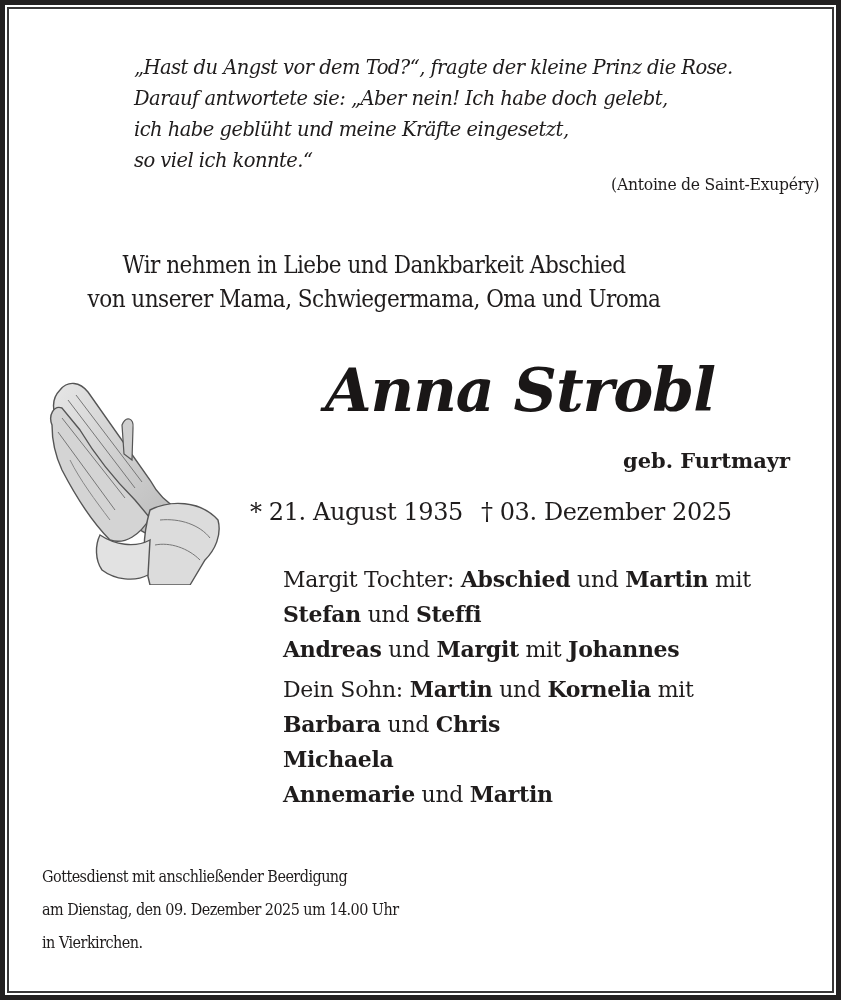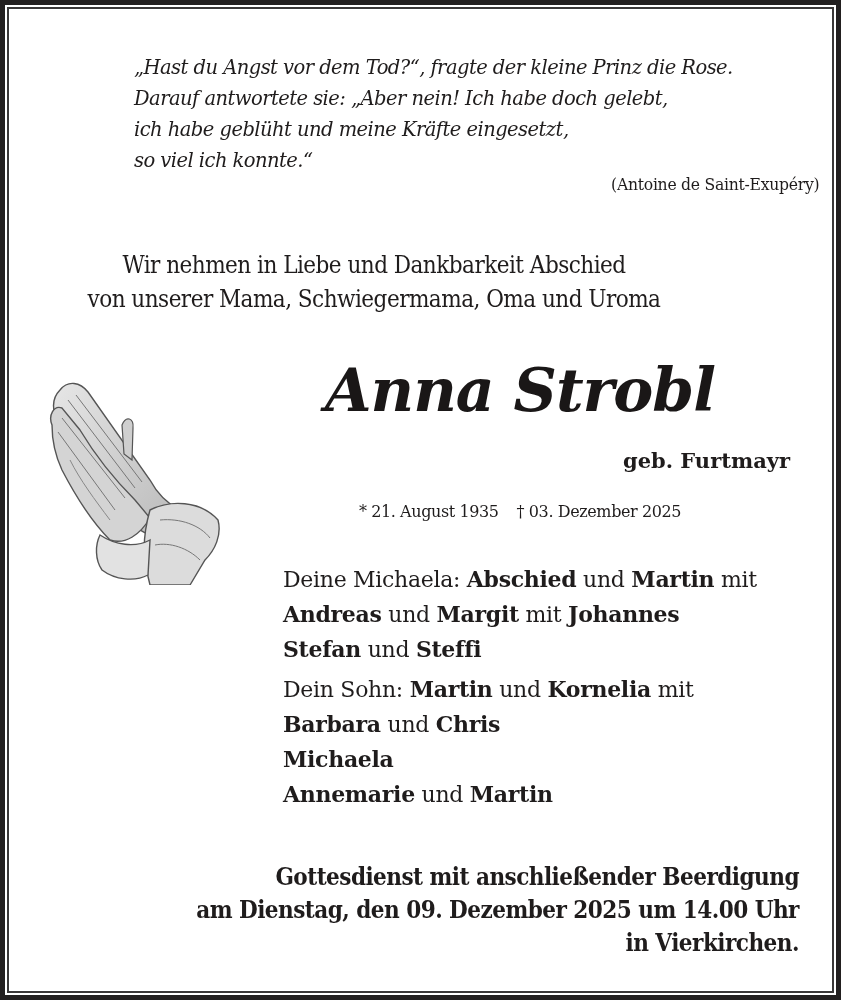--- a/index.html
+++ b/index.html
@@ -7,27 +7,27 @@
     .frame-outer { position: absolute; left: 0; top: 0; width: 841px; height: 1000px; box-sizing: border-box; border: 5px solid #221f1f; }
     .frame-inner { position: absolute; left: 7px; top: 7px; right: 7px; bottom: 7px; border: 2px solid #3a3838; background: #fff; }
     .quote { position: absolute; left: 134px; top: 52px; width: 690px; font-family: "DejaVu Serif", serif; font-style: italic; font-size: 21px; line-height: 31px; letter-spacing: -0.6px; transform: scaleX(0.93); transform-origin: left top; }
     .quote-line { display: block; white-space: nowrap; }
     .quote-author { position: absolute; right: 22px; top: 174px; font-family: "DejaVu Serif", serif; font-size: 17px; letter-spacing: -0.3px; transform: scaleX(0.92); transform-origin: right top; white-space: nowrap; }
     .intro { position: absolute; left: 0; width: 748px; top: 248px; text-align: center; font-family: "DejaVu Serif", serif; font-size: 24px; line-height: 34px; letter-spacing: -0.6px; }
     .intro span { display: block; transform: scaleX(0.9); }
     .hands { position: absolute; left: 40px; top: 370px; width: 185px; height: 215px; }
     .name { position: absolute; left: 250px; width: 540px; top: 350px; text-align: center; font-family: "DejaVu Serif", serif; font-style: italic; font-weight: bold; font-size: 60px; line-height: 80px; color: #1a1717; letter-spacing: -1px; }
     .maiden { position: absolute; left: 250px; width: 540px; top: 446px; text-align: right; font-family: "DejaVu Serif", serif; font-weight: bold; font-size: 21px; line-height: 30px; }
-    .dates { position: absolute; left: 250px; width: 540px; top: 496px; text-align: center; font-family: "DejaVu Serif", serif; font-size: 16px; line-height: 32px; letter-spacing: -0.4px; white-space: nowrap; }
+    .dates { position: absolute; left: 250px; width: 540px; top: 496px; font-family: "DejaVu Serif", serif; font-size: 24px; line-height: 32px; letter-spacing: -0.4px; white-space: nowrap; }
     .dates .sep { display: inline-block; width: 18px; }
     .family { position: absolute; left: 283px; top: 562px; font-family: "DejaVu Serif", serif; font-size: 22px; line-height: 34px; letter-spacing: -0.3px; }
     .family .group { margin-bottom: 5px; }
     .family .line { display: block; white-space: nowrap; }
     .family b { font-weight: bold; }
-    .service { position: absolute; left: 0; width: 841px; top: 860px; text-align: right; font-family: "DejaVu Serif", serif; font-size: 24px; line-height: 33px; letter-spacing: -0.6px; font-weight: bold; }
+    .service { position: absolute; left: 0; width: 841px; top: 860px; text-align: left; font-family: "DejaVu Serif", serif; font-size: 16px; line-height: 33px; letter-spacing: -0.6px; }
     .service span { display: block; transform: scaleX(0.9); }
   </style>
 </head>
 <body>
 
 <div class="frame-outer"></div>
 <div class="frame-inner"></div>
 
 <div class="quote">
   <span class="quote-line">„Hast du Angst vor dem Tod?“, fragte der kleine Prinz die Rose.</span>
@@ -67,23 +67,23 @@
 </div>
 
 <div class="name">Anna Strobl</div>
 <div class="maiden">geb. Furtmayr</div>
 <div class="dates">
   <span>* 21. August 1935</span><span class="sep"></span><span>† 03. Dezember 2025</span>
 </div>
 
 <div class="family">
   <div class="group">
-      <span class="line"><span>Deine Michaela: </span><b>Abschied</b><span> und </span><b>Martin</b><span> mit</span></span>
+      <span class="line"><span>Margit Tochter: </span><b>Abschied</b><span> und </span><b>Martin</b><span> mit</span></span>
+      <span class="line"><b>Stefan</b><span> und </span><b>Steffi</b></span>
       <span class="line"><b>Andreas</b><span> und </span><b>Margit</b><span> mit </span><b>Johannes</b></span>
-      <span class="line"><b>Stefan</b><span> und </span><b>Steffi</b></span>
     </div>
   <div class="group">
       <span class="line"><span>Dein Sohn: </span><b>Martin</b><span> und </span><b>Kornelia</b><span> mit</span></span>
       <span class="line"><b>Barbara</b><span> und </span><b>Chris</b></span>
       <span class="line"><b>Michaela</b></span>
       <span class="line"><b>Annemarie</b><span> und </span><b>Martin</b></span>
     </div>
 </div>
 
 <div class="service">

